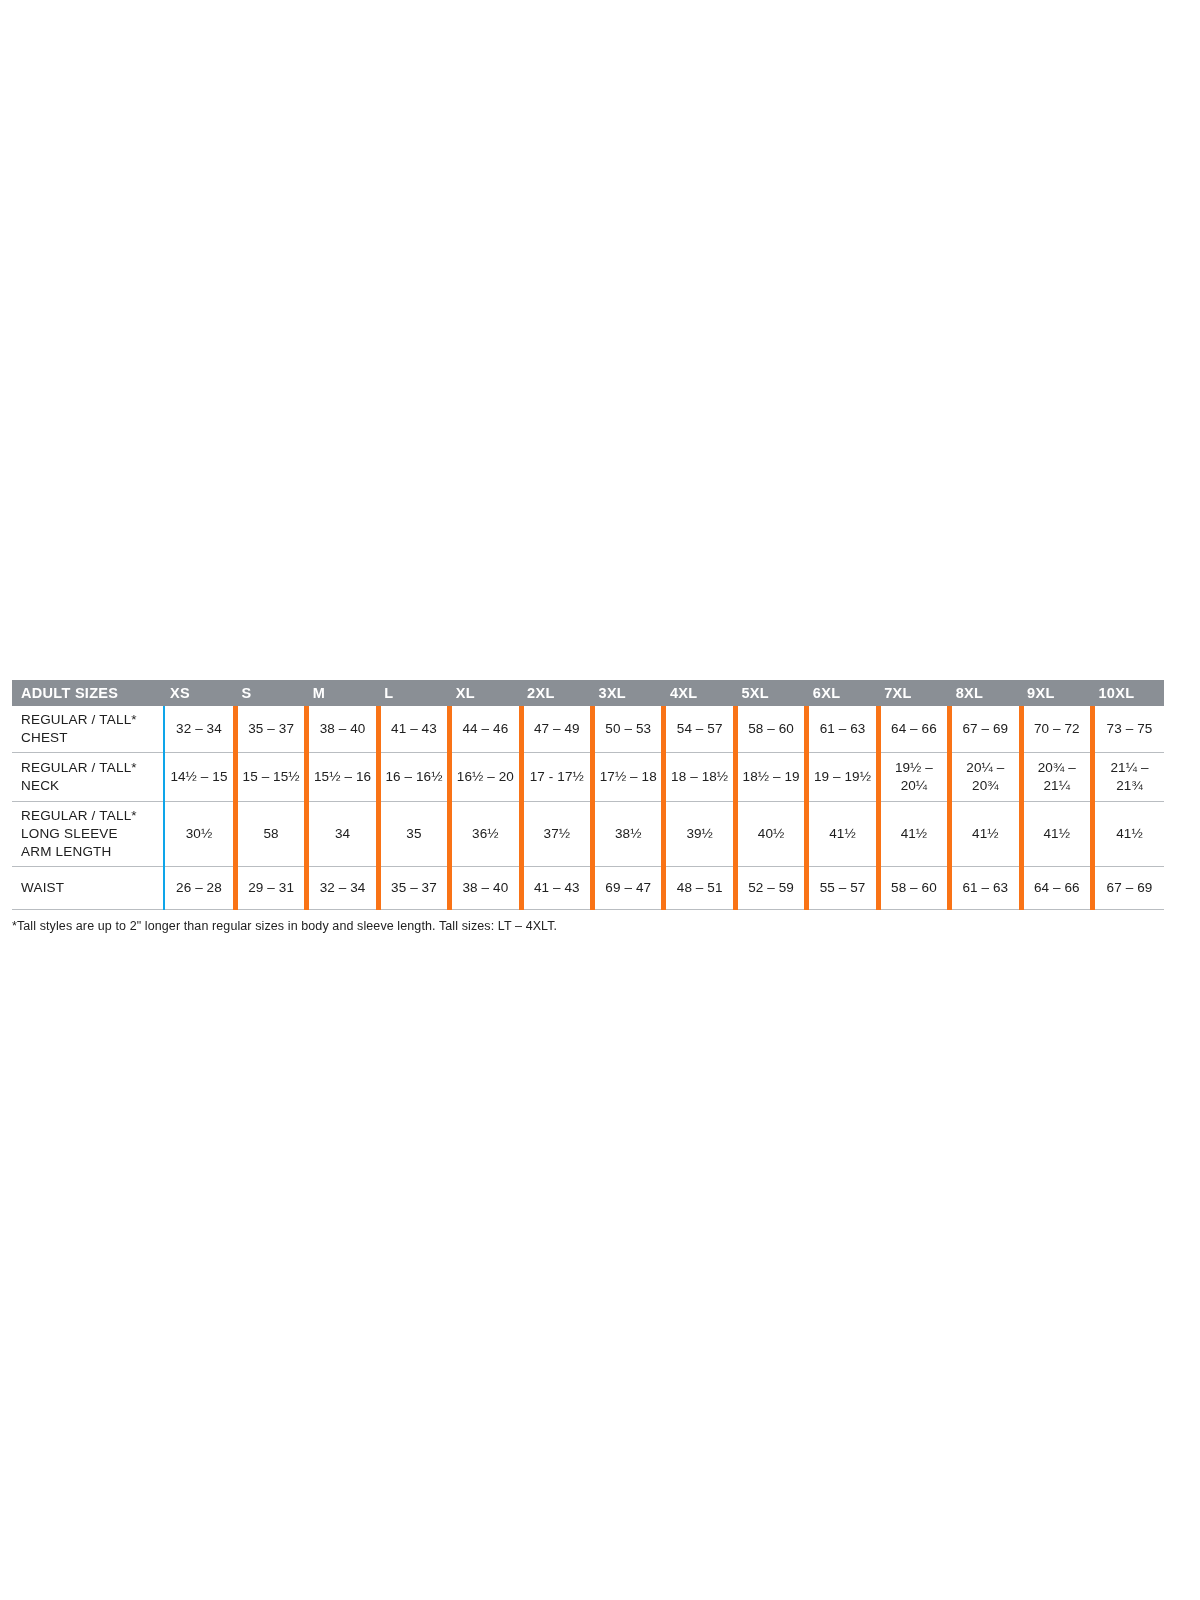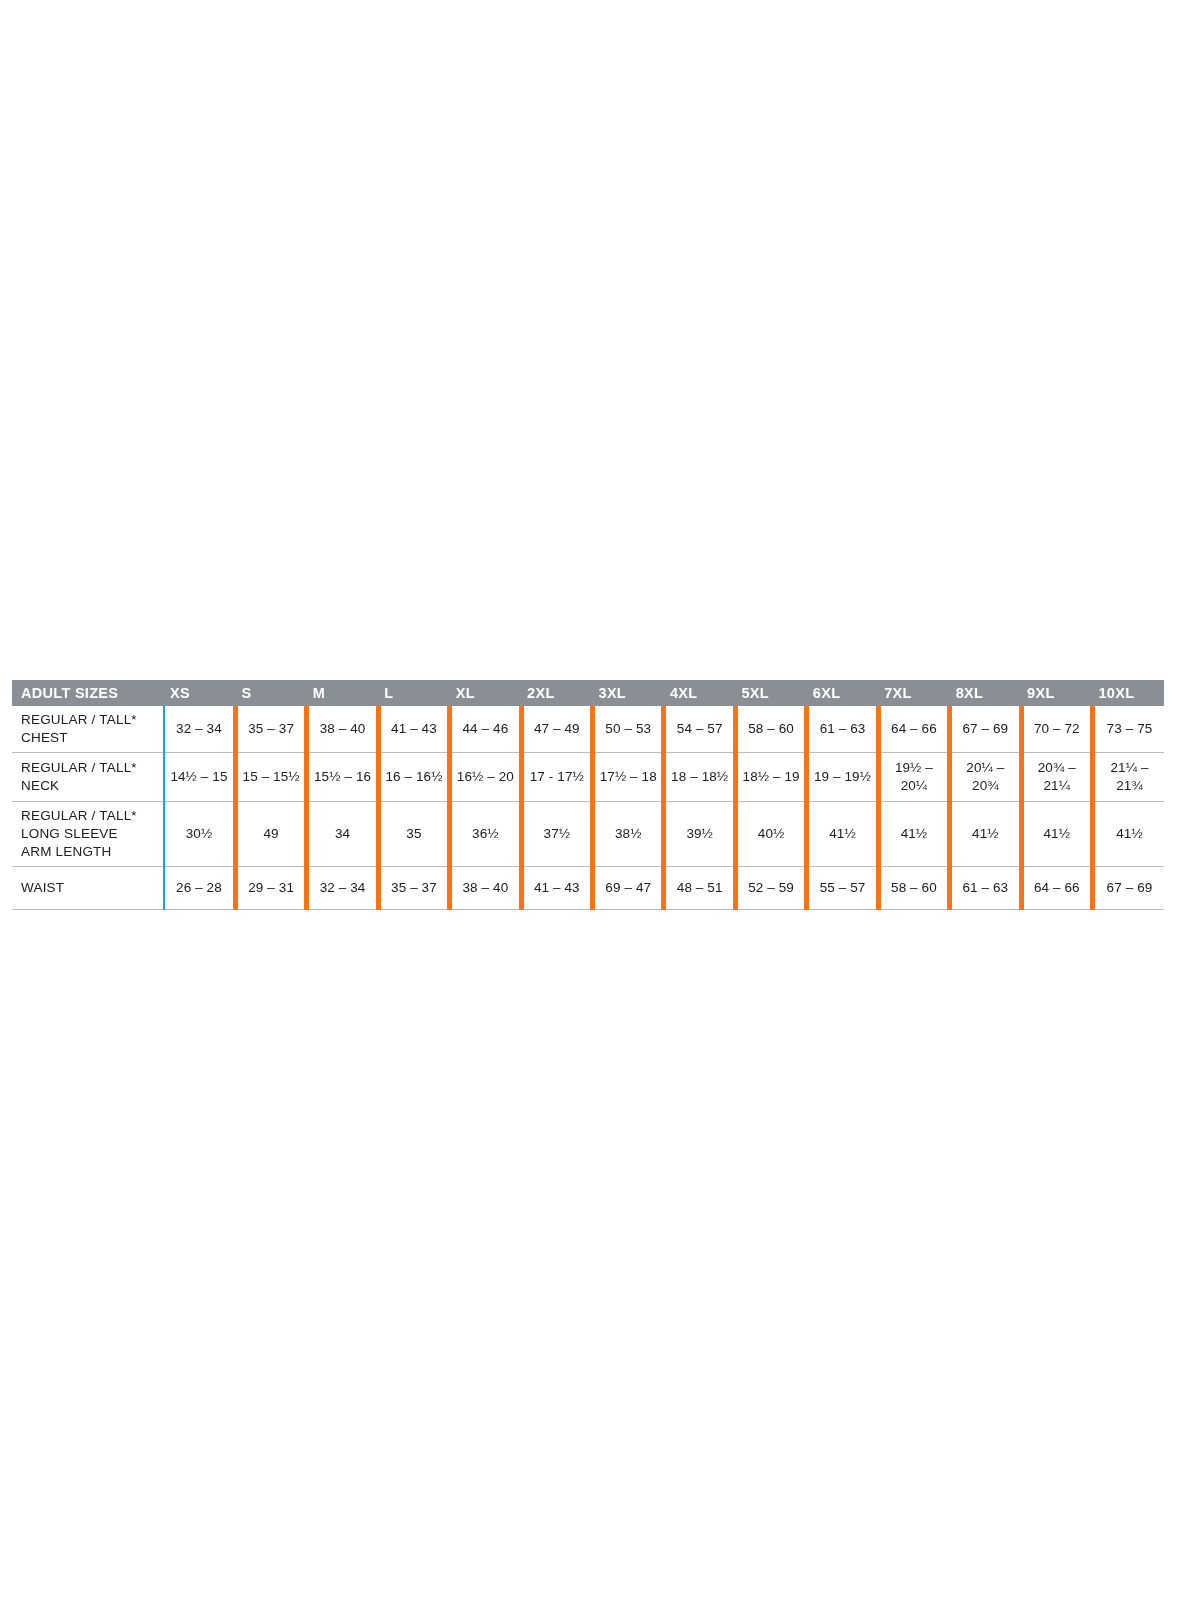--- a/index.html
+++ b/index.html
@@ -172,21 +172,21 @@
         <td><span>21¼ –<br>21¾</span></td>
       </tr>
 
       <tr class="r-sleeve">
         <td class="row-label">
           <span>REGULAR / TALL*</span><br>
           <span>LONG SLEEVE</span><br>
           <span>ARM LENGTH</span>
         </td>
         <td>30½</td>
-        <td>49</td>
+        <td>58</td>
         <td>34</td>
         <td>35</td>
         <td>36½</td>
         <td>37½</td>
         <td>38½</td>
         <td>39½</td>
         <td>40½</td>
         <td>41½</td>
         <td>41½</td>
         <td>41½</td>
@@ -210,14 +210,15 @@
         <td>55 – 57</td>
         <td>58 – 60</td>
         <td>61 – 63</td>
         <td>64 – 66</td>
         <td>67 – 69</td>
       </tr>
 
     </tbody>
   </table>
 
+  <div class="footnote">*Tall styles are up to 2" longer than regular sizes in body and sleeve length. Tall sizes: LT – 4XLT.</div>
 
 </div>
 
 </body></html>

